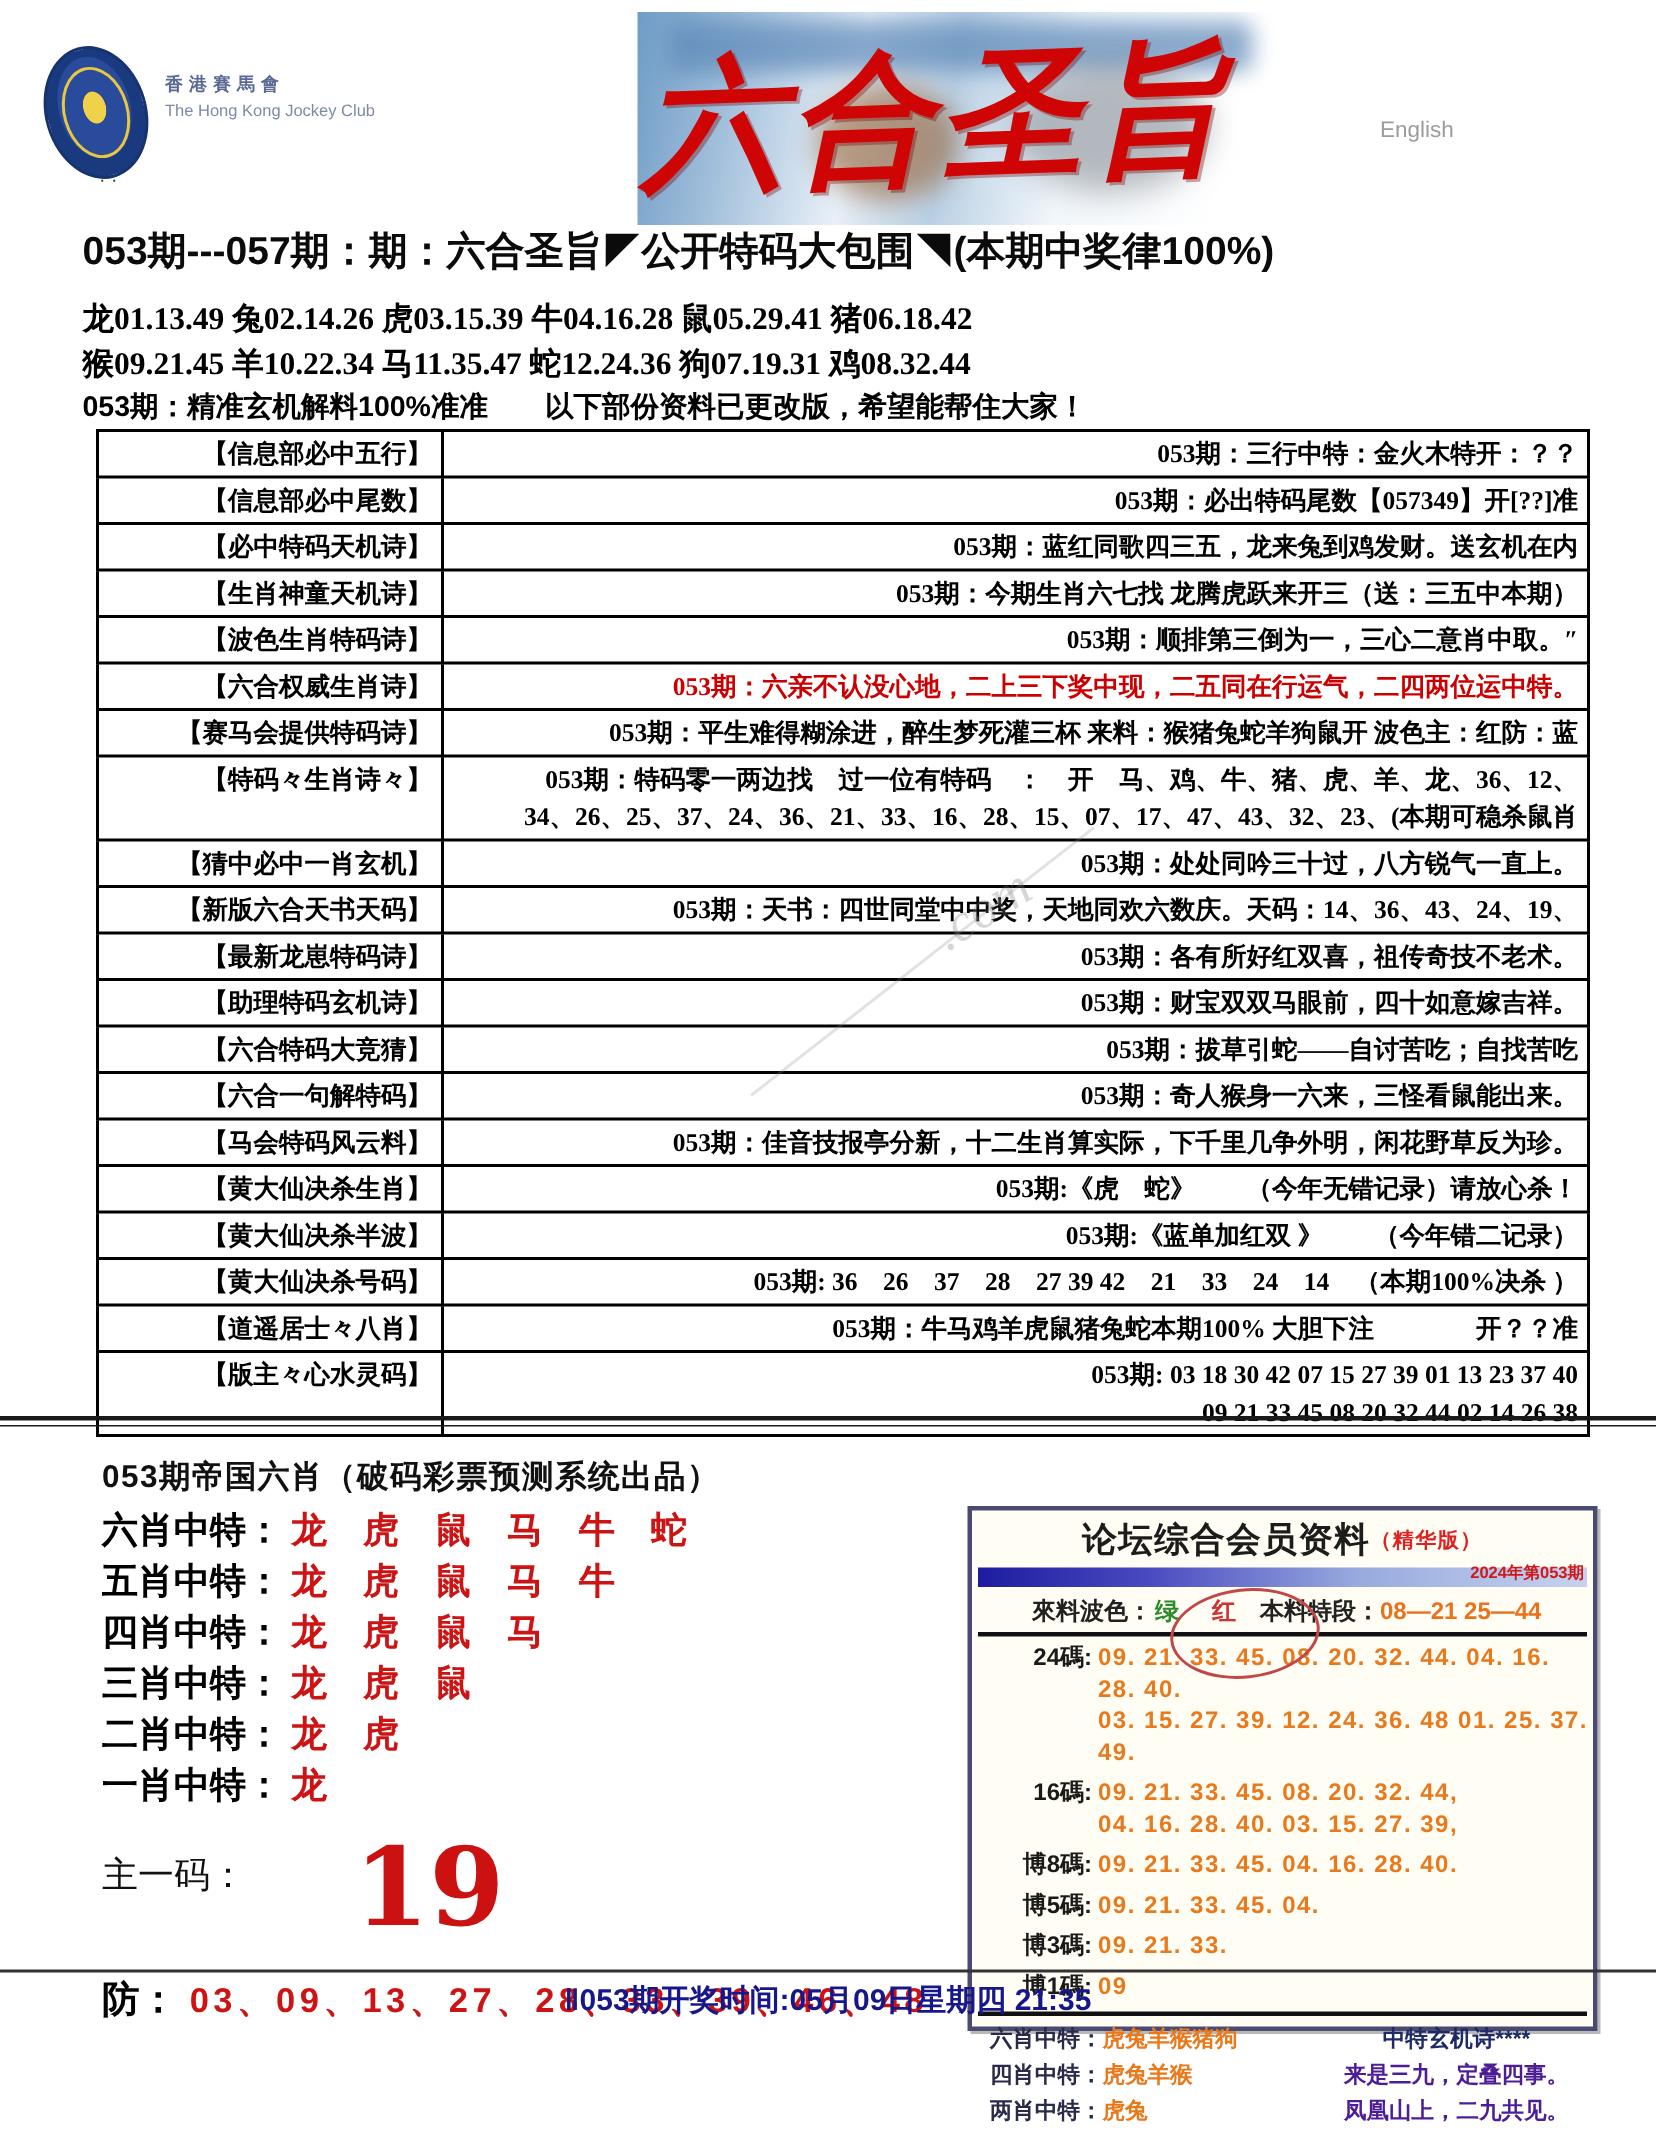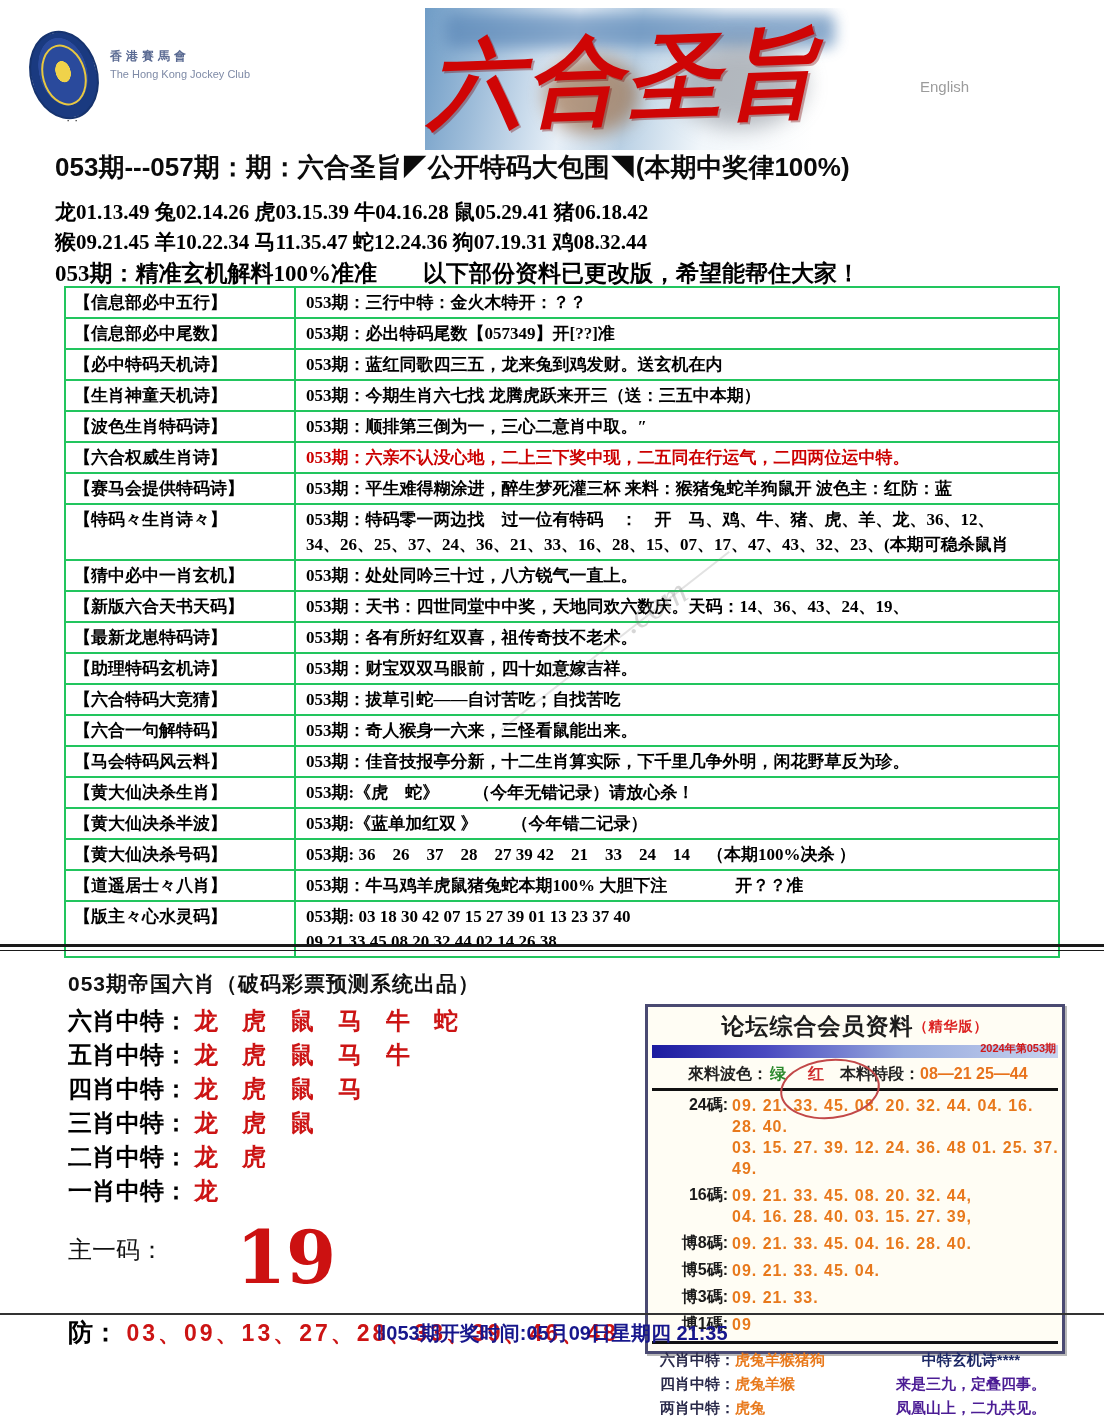--- a/index.html
+++ b/index.html
@@ -21,26 +21,26 @@
   #banner .blob2{position:absolute;left:250px;top:34px;width:130px;height:86px;background:#7d838c;border-radius:50%;filter:blur(11px);opacity:.55;}
   #banner .blob3{position:absolute;left:20px;top:6px;width:390px;height:34px;background:#5c88b8;border-radius:8px;filter:blur(7px);opacity:.7;}
   #banner-title{position:absolute;left:2px;top:18px;width:430px;font-family:"DejaVu Serif",serif;font-style:italic;
     font-weight:bold;font-size:95px;line-height:1.1;color:#cf0505;letter-spacing:4px;transform:rotate(-2deg);
     text-shadow:2px 2px 0 rgba(120,0,0,.35);white-space:nowrap;}
   #english-link{position:absolute;left:920px;top:78px;font-size:15px;color:#9c9c9c;}
 
   #headline{position:absolute;left:55px;top:150px;width:860px;font-size:26px;font-weight:bold;color:#0b0b0b;}
   .zline{position:absolute;left:55px;width:900px;font-family:"Liberation Serif",serif;font-weight:bold;font-size:21px;color:#000;}
   #zline1{top:198px;} #zline2{top:228px;}
-  #notice{position:absolute;left:55px;top:258px;font-size:23px;font-weight:bold;color:#000;font-family:Liberation Serif, serif;}
+  #notice{position:absolute;left:55px;top:258px;font-size:19px;font-weight:bold;color:#000;}
 
   
   #info-table{position:absolute;left:64px;top:286px;width:996px;border-collapse:collapse;
     font-family:"Liberation Serif",serif;font-size:17px;font-weight:bold;color:#000;}
-  #info-table td{border:2px solid #22c55e;padding:2px 6px;line-height:25px;}
+  #info-table td{border:2px solid #000000;padding:2px 6px;line-height:25px;text-align:right;}
   #info-table td.lbl{width:214px;padding-left:8px;vertical-align:top;}
   #info-table td.cnt{padding-left:10px;}
   #info-table td.red{color:#cc0000;}
 
   .rule-mid{position:absolute;left:0;top:944px;width:1104px;height:3px;border-top:3px solid #1a1a1a;border-bottom:1px solid #1a1a1a;}
 
   
   #empire{position:absolute;left:68px;top:970px;width:575px;}
   #empire .e-title{font-size:21px;font-weight:bold;letter-spacing:1px;margin-bottom:6px;}
   #empire .e-line{font-size:24px;line-height:34px;font-weight:bold;font-family:Liberation Serif, serif;}

